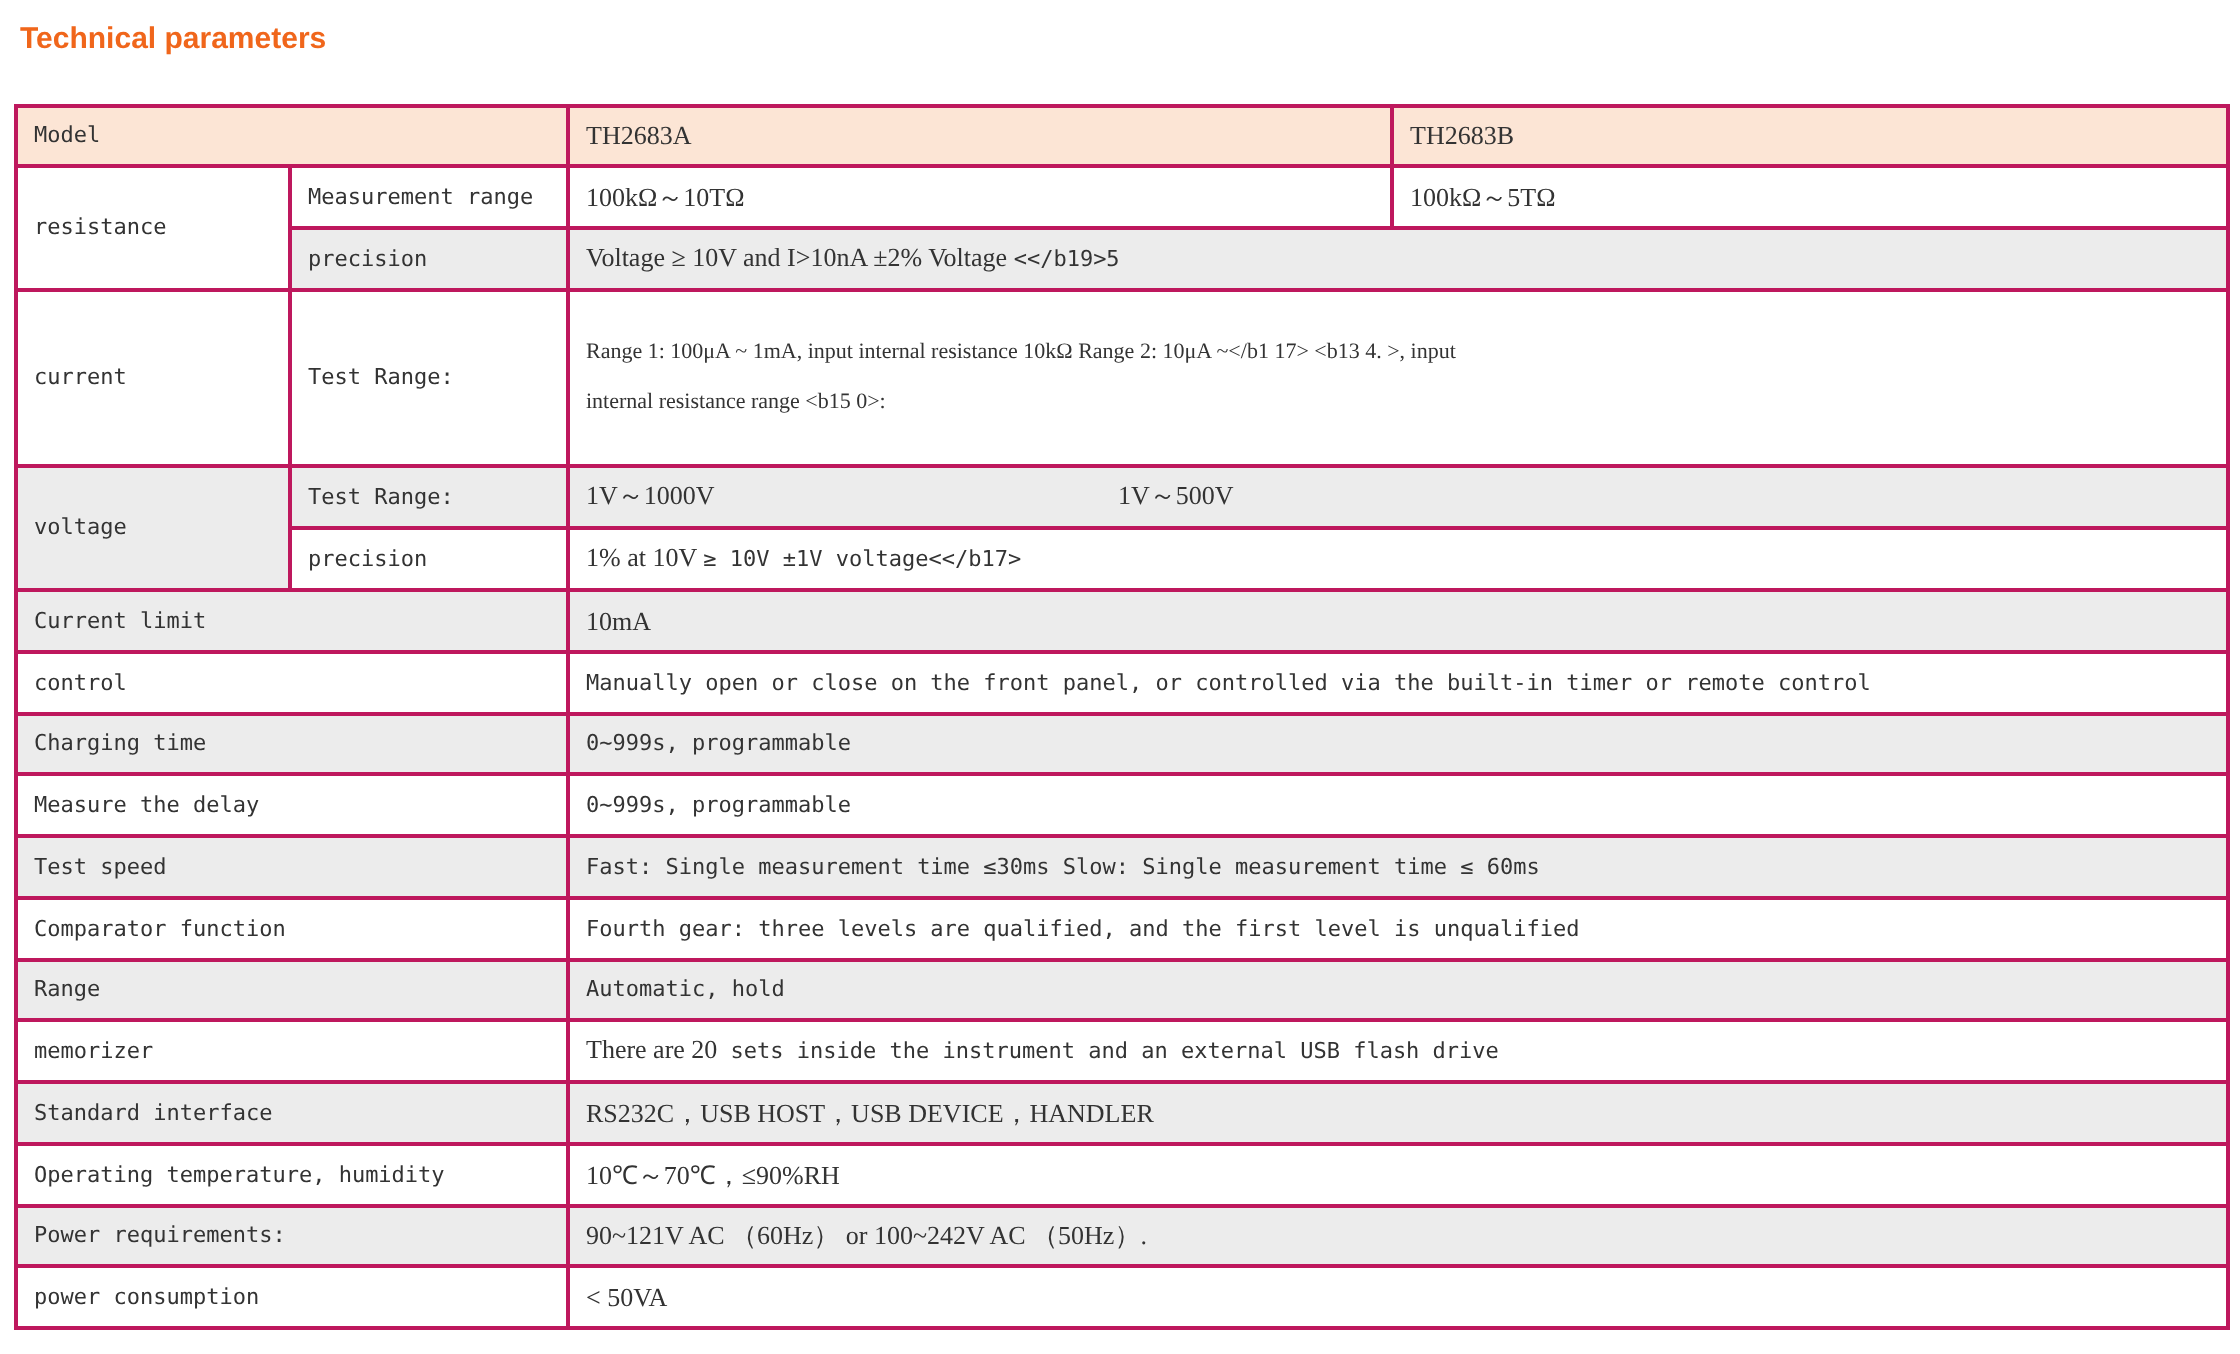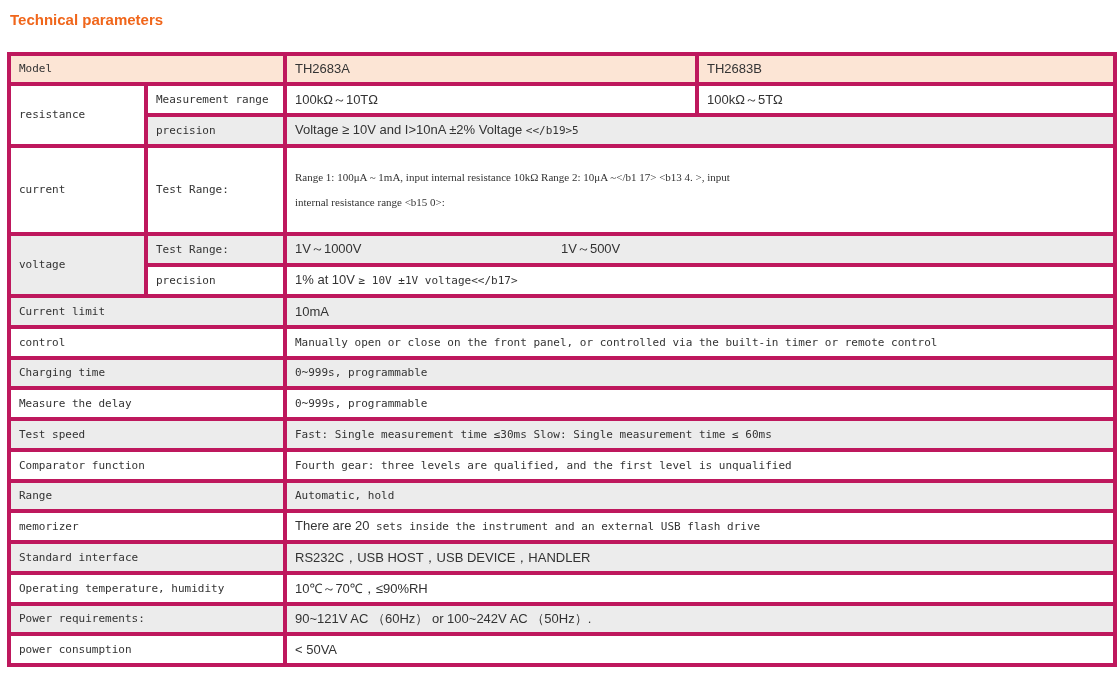--- a/index.html
+++ b/index.html
@@ -20,35 +20,35 @@
     padding: 0;
   }
   table.spec {
     border-collapse: collapse;
     table-layout: fixed;
     width: 1106px;
     margin-top: 24px;
     border: 2px solid #e2731e;
   }
   td {
-    border: 4px solid #be185d;
+    border: 2px solid #be185d;
     padding: 4px 8px;
     font-size: 11px;
     line-height: 14px;
     vertical-align: middle;
     overflow: hidden;
     background: #ffffff;
   }
   tr { height: 31px; }
   tr.h30 { height: 30px; }
   tr.row-current { height: 88px; }
   tr.peach > td { background: #fce5d5; }
   tr.gray  > td { background: #ececec; }
   td.cell-white { background: #ffffff; margin-top: 28px; }
-  .sans { font-family: Liberation Sans, sans-serif; font-size: 13px; }
+  .sans { font-family: Liberation Serif, serif; font-size: 13px; }
   td.sans { font-size: 13px; }
   .mono { font-family: "DejaVu Sans Mono", "Liberation Mono", monospace; font-size: 11px; }
   .preline { white-space: pre-line; line-height: 25px; font-family: Liberation Serif, serif; }
   .range-a { display: inline-block; width: 266px; }
 </style>
 </head>
 <body>
 
 <div class="page">
   <h2 class="title">Technical parameters</h2>

